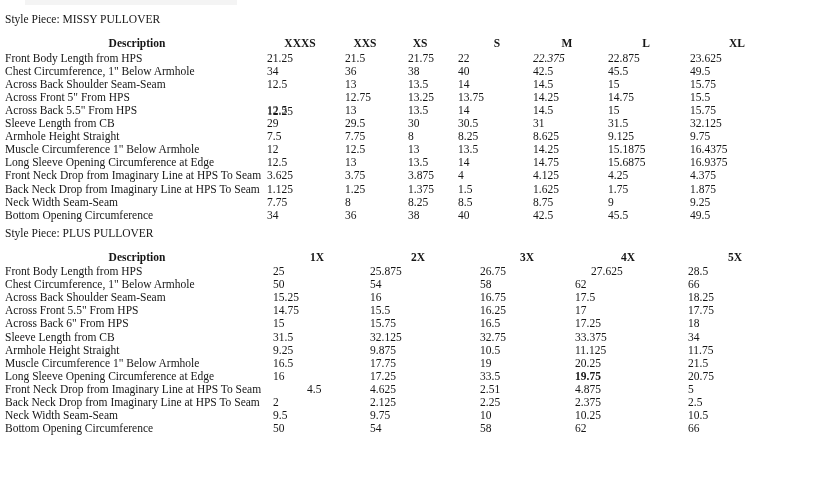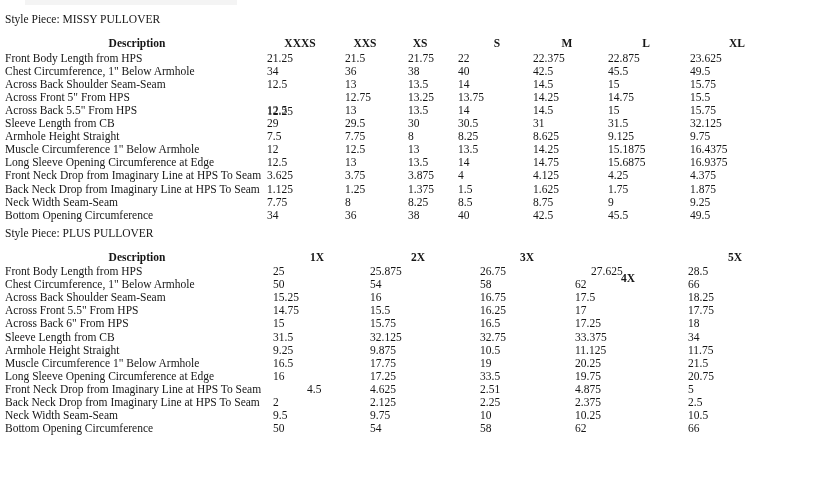--- a/index.html
+++ b/index.html
@@ -42,21 +42,21 @@
       <span class="abs col-header" style="left: 420px; top: 37px;">XS</span>
       <span class="abs col-header" style="left: 497px; top: 37px;">S</span>
       <span class="abs col-header" style="left: 567px; top: 37px;">M</span>
       <span class="abs col-header" style="left: 646px; top: 37px;">L</span>
       <span class="abs col-header" style="left: 737px; top: 37px;">XL</span>
       <span class="abs desc-cell" style="left: 5px; top: 51.5px;">Front Body Length from HPS</span>
       <span class="abs val-cell" style="left: 267px; top: 51.5px;">21.25</span>
       <span class="abs val-cell" style="left: 345px; top: 51.5px;">21.5</span>
       <span class="abs val-cell" style="left: 408px; top: 51.5px;">21.75</span>
       <span class="abs val-cell" style="left: 458px; top: 51.5px;">22</span>
-      <span class="abs val-cell" style="left: 533px; top: 51.5px;">22.375</span>
+      <span class="abs val-cell" style="left: 533px; top: 51.5px; font-style: italic;">22.375</span>
       <span class="abs val-cell" style="left: 608px; top: 51.5px;">22.875</span>
       <span class="abs val-cell" style="left: 690px; top: 51.5px;">23.625</span>
       <span class="abs desc-cell" style="left: 5px; top: 64.6px;">Chest Circumference, 1" Below Armhole</span>
       <span class="abs val-cell" style="left: 267px; top: 64.6px;">34</span>
       <span class="abs val-cell" style="left: 345px; top: 64.6px;">36</span>
       <span class="abs val-cell" style="left: 408px; top: 64.6px;">38</span>
       <span class="abs val-cell" style="left: 458px; top: 64.6px;">40</span>
       <span class="abs val-cell" style="left: 533px; top: 64.6px;">42.5</span>
       <span class="abs val-cell" style="left: 608px; top: 64.6px;">45.5</span>
       <span class="abs val-cell" style="left: 690px; top: 64.6px;">49.5</span>
@@ -146,21 +146,21 @@
       <span class="abs val-cell" style="left: 408px; top: 208.7px;">38</span>
       <span class="abs val-cell" style="left: 458px; top: 208.7px;">40</span>
       <span class="abs val-cell" style="left: 533px; top: 208.7px;">42.5</span>
       <span class="abs val-cell" style="left: 608px; top: 208.7px;">45.5</span>
       <span class="abs val-cell" style="left: 690px; top: 208.7px;">49.5</span>
       <span class="abs title" style="left: 5px; top: 227px;">Style Piece: PLUS PULLOVER</span>
       <span class="abs col-header" style="left: 137px; top: 251px;">Description</span>
       <span class="abs col-header" style="left: 317px; top: 251px;">1X</span>
       <span class="abs col-header" style="left: 418px; top: 251px;">2X</span>
       <span class="abs col-header" style="left: 527px; top: 251px;">3X</span>
-      <span class="abs col-header" style="left: 628px; top: 251px; margin-top: 21px;">4X</span>
+      <span class="abs col-header" style="left: 628px; top: 251px;">4X</span>
       <span class="abs col-header" style="left: 735px; top: 251px;">5X</span>
       <span class="abs desc-cell" style="left: 5px; top: 265px;">Front Body Length from HPS</span>
       <span class="abs val-cell" style="left: 273px; top: 265px;">25</span>
       <span class="abs val-cell" style="left: 370px; top: 265px;">25.875</span>
       <span class="abs val-cell" style="left: 480px; top: 265px;">26.75</span>
       <span class="abs val-cell" style="left: 575px; top: 265px; margin-left: 16px;">27.625</span>
       <span class="abs val-cell" style="left: 688px; top: 265px;">28.5</span>
       <span class="abs desc-cell" style="left: 5px; top: 278.1px;">Chest Circumference, 1" Below Armhole</span>
       <span class="abs val-cell" style="left: 273px; top: 278.1px;">50</span>
       <span class="abs val-cell" style="left: 370px; top: 278.1px;">54</span>
@@ -200,21 +200,21 @@
       <span class="abs desc-cell" style="left: 5px; top: 356.7px;">Muscle Circumference 1" Below Armhole</span>
       <span class="abs val-cell" style="left: 273px; top: 356.7px;">16.5</span>
       <span class="abs val-cell" style="left: 370px; top: 356.7px;">17.75</span>
       <span class="abs val-cell" style="left: 480px; top: 356.7px;">19</span>
       <span class="abs val-cell" style="left: 575px; top: 356.7px;">20.25</span>
       <span class="abs val-cell" style="left: 688px; top: 356.7px;">21.5</span>
       <span class="abs desc-cell" style="left: 5px; top: 369.8px;">Long Sleeve Opening Circumference at Edge</span>
       <span class="abs val-cell" style="left: 273px; top: 369.8px;">16</span>
       <span class="abs val-cell" style="left: 370px; top: 369.8px;">17.25</span>
       <span class="abs val-cell" style="left: 480px; top: 369.8px;">33.5</span>
-      <span class="abs val-cell" style="left: 575px; top: 369.8px;">19.75</span>
+      <span class="abs val-cell" style="left: 575px; top: 369.8px; font-weight: bold;">19.75</span>
       <span class="abs val-cell" style="left: 688px; top: 369.8px;">20.75</span>
       <span class="abs desc-cell" style="left: 5px; top: 382.9px;">Front Neck Drop from Imaginary Line at HPS To Seam</span>
       <span class="abs val-cell" style="left: 273px; top: 382.9px; margin-left: 34px;">4.5</span>
       <span class="abs val-cell" style="left: 370px; top: 382.9px;">4.625</span>
       <span class="abs val-cell" style="left: 480px; top: 382.9px;">2.51</span>
       <span class="abs val-cell" style="left: 575px; top: 382.9px;">4.875</span>
       <span class="abs val-cell" style="left: 688px; top: 382.9px;">5</span>
       <span class="abs desc-cell" style="left: 5px; top: 396px;">Back Neck Drop from Imaginary Line at HPS To Seam</span>
       <span class="abs val-cell" style="left: 273px; top: 396px;">2</span>
       <span class="abs val-cell" style="left: 370px; top: 396px;">2.125</span>

